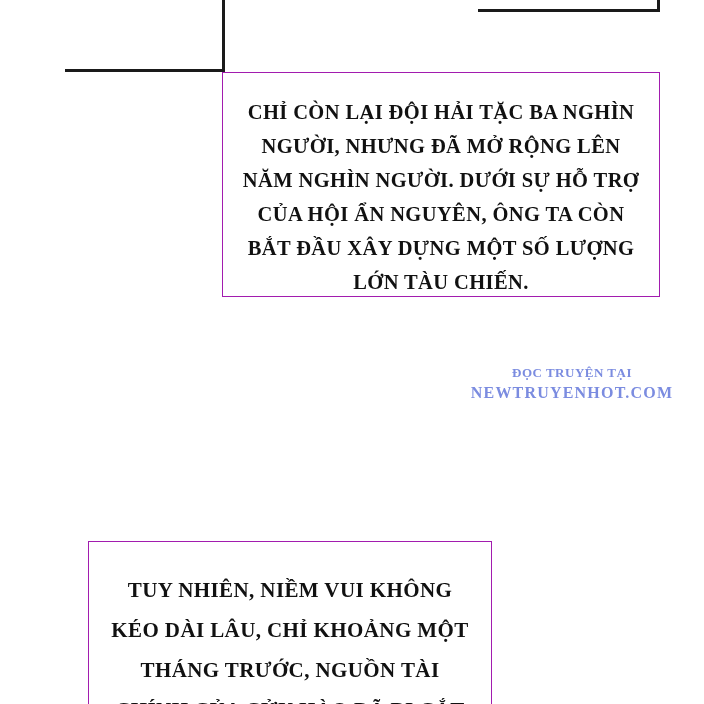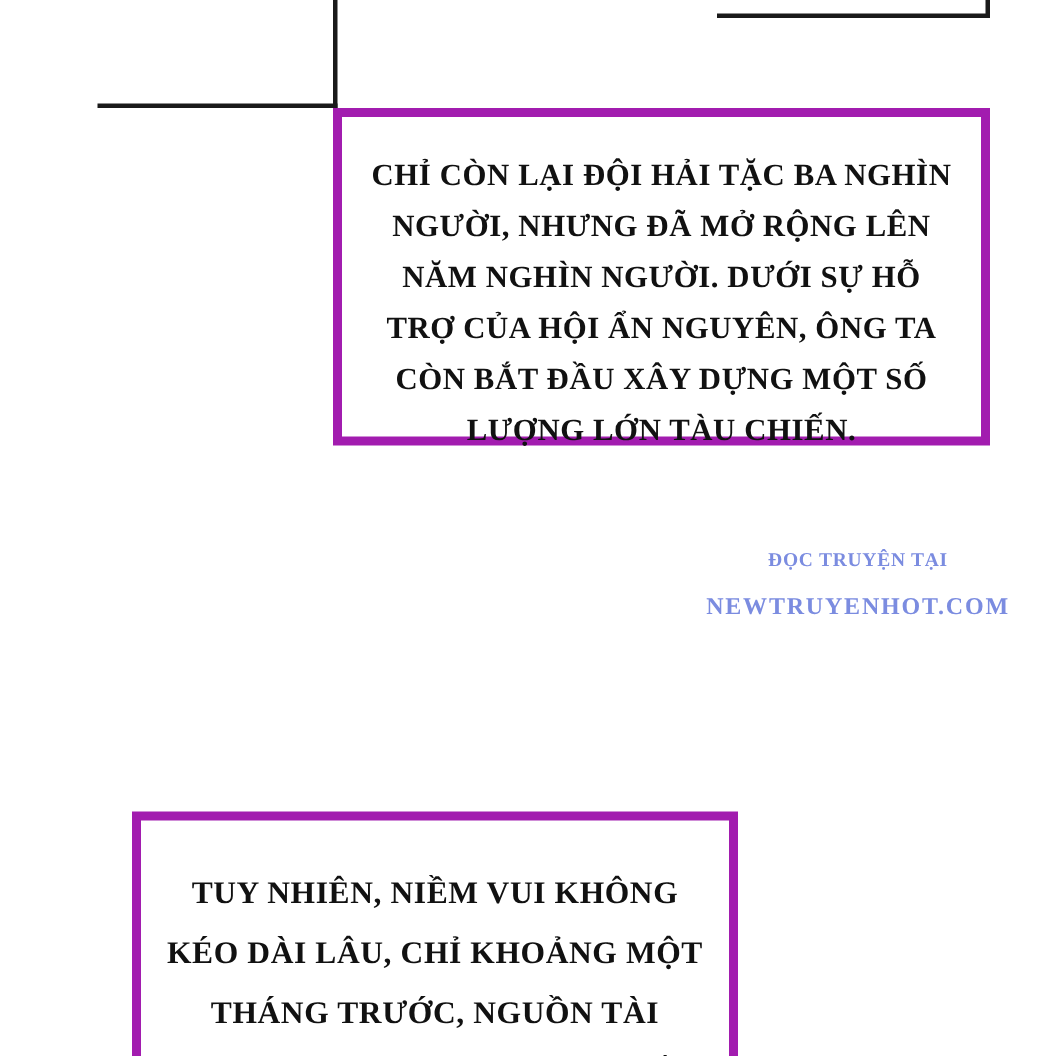--- a/index.html
+++ b/index.html
@@ -34,21 +34,21 @@
     height: 22px;
     border-bottom: 3px solid #1a1a1a;
     border-right: 3px solid #1a1a1a;
     box-sizing: border-box;
   }
 
   
   .panel {
     position: absolute;
     background: #ffffff;
-    border: 6px solid #a21caf;
+    border: 1px solid #a21caf;
     box-sizing: border-box;
   }
   #panel-upper {
     left: 222px;
     top: 72px;
     width: 438px;
     height: 225px;
   }
   #panel-lower {
     left: 88px;
@@ -91,21 +91,21 @@
   .watermark .wm-line1 {
     font-size: 13px;
     letter-spacing: 0.5px;
     line-height: 18px;
     margin-top: 36px;
   }
   .watermark .wm-line2 {
     font-size: 16px;
     letter-spacing: 1.2px;
     line-height: 22px;
-    margin-top: 12px;
+    margin-top: 0;
   }
 </style>
 </head>
 <body>
 
 <div class="panel-topleft"></div>
 <div class="panel-topright-stub"></div>
 
 <div class="panel" id="panel-upper">
   <div class="panel-text">Chỉ còn lại đội hải tặc ba nghìn người, nhưng đã mở rộng lên năm nghìn người. Dưới sự hỗ trợ của hội ẩn nguyên, ông ta còn bắt đầu xây dựng một số lượng lớn tàu chiến.</div>

